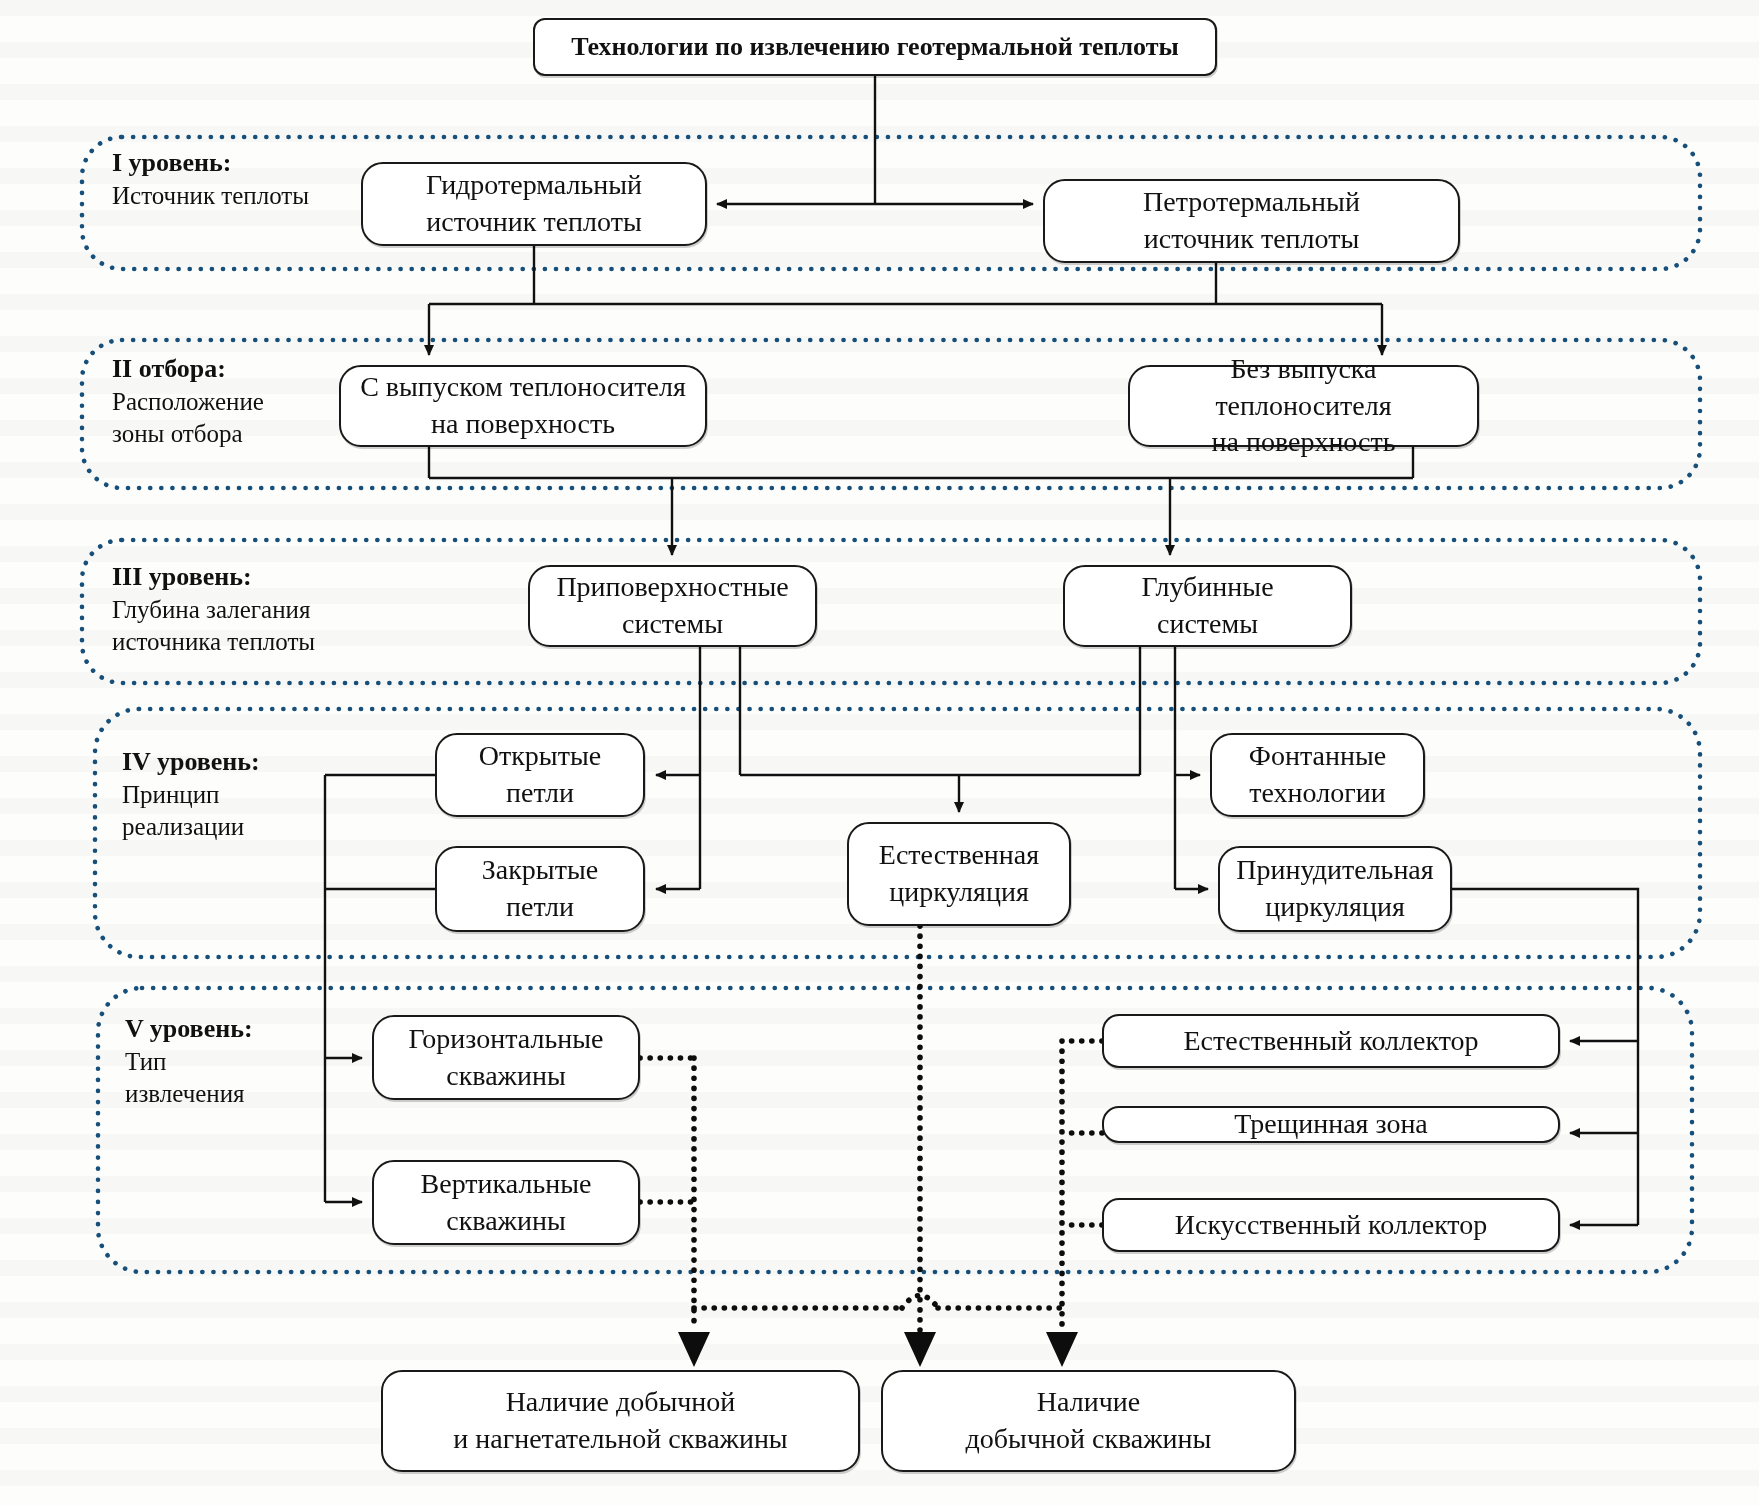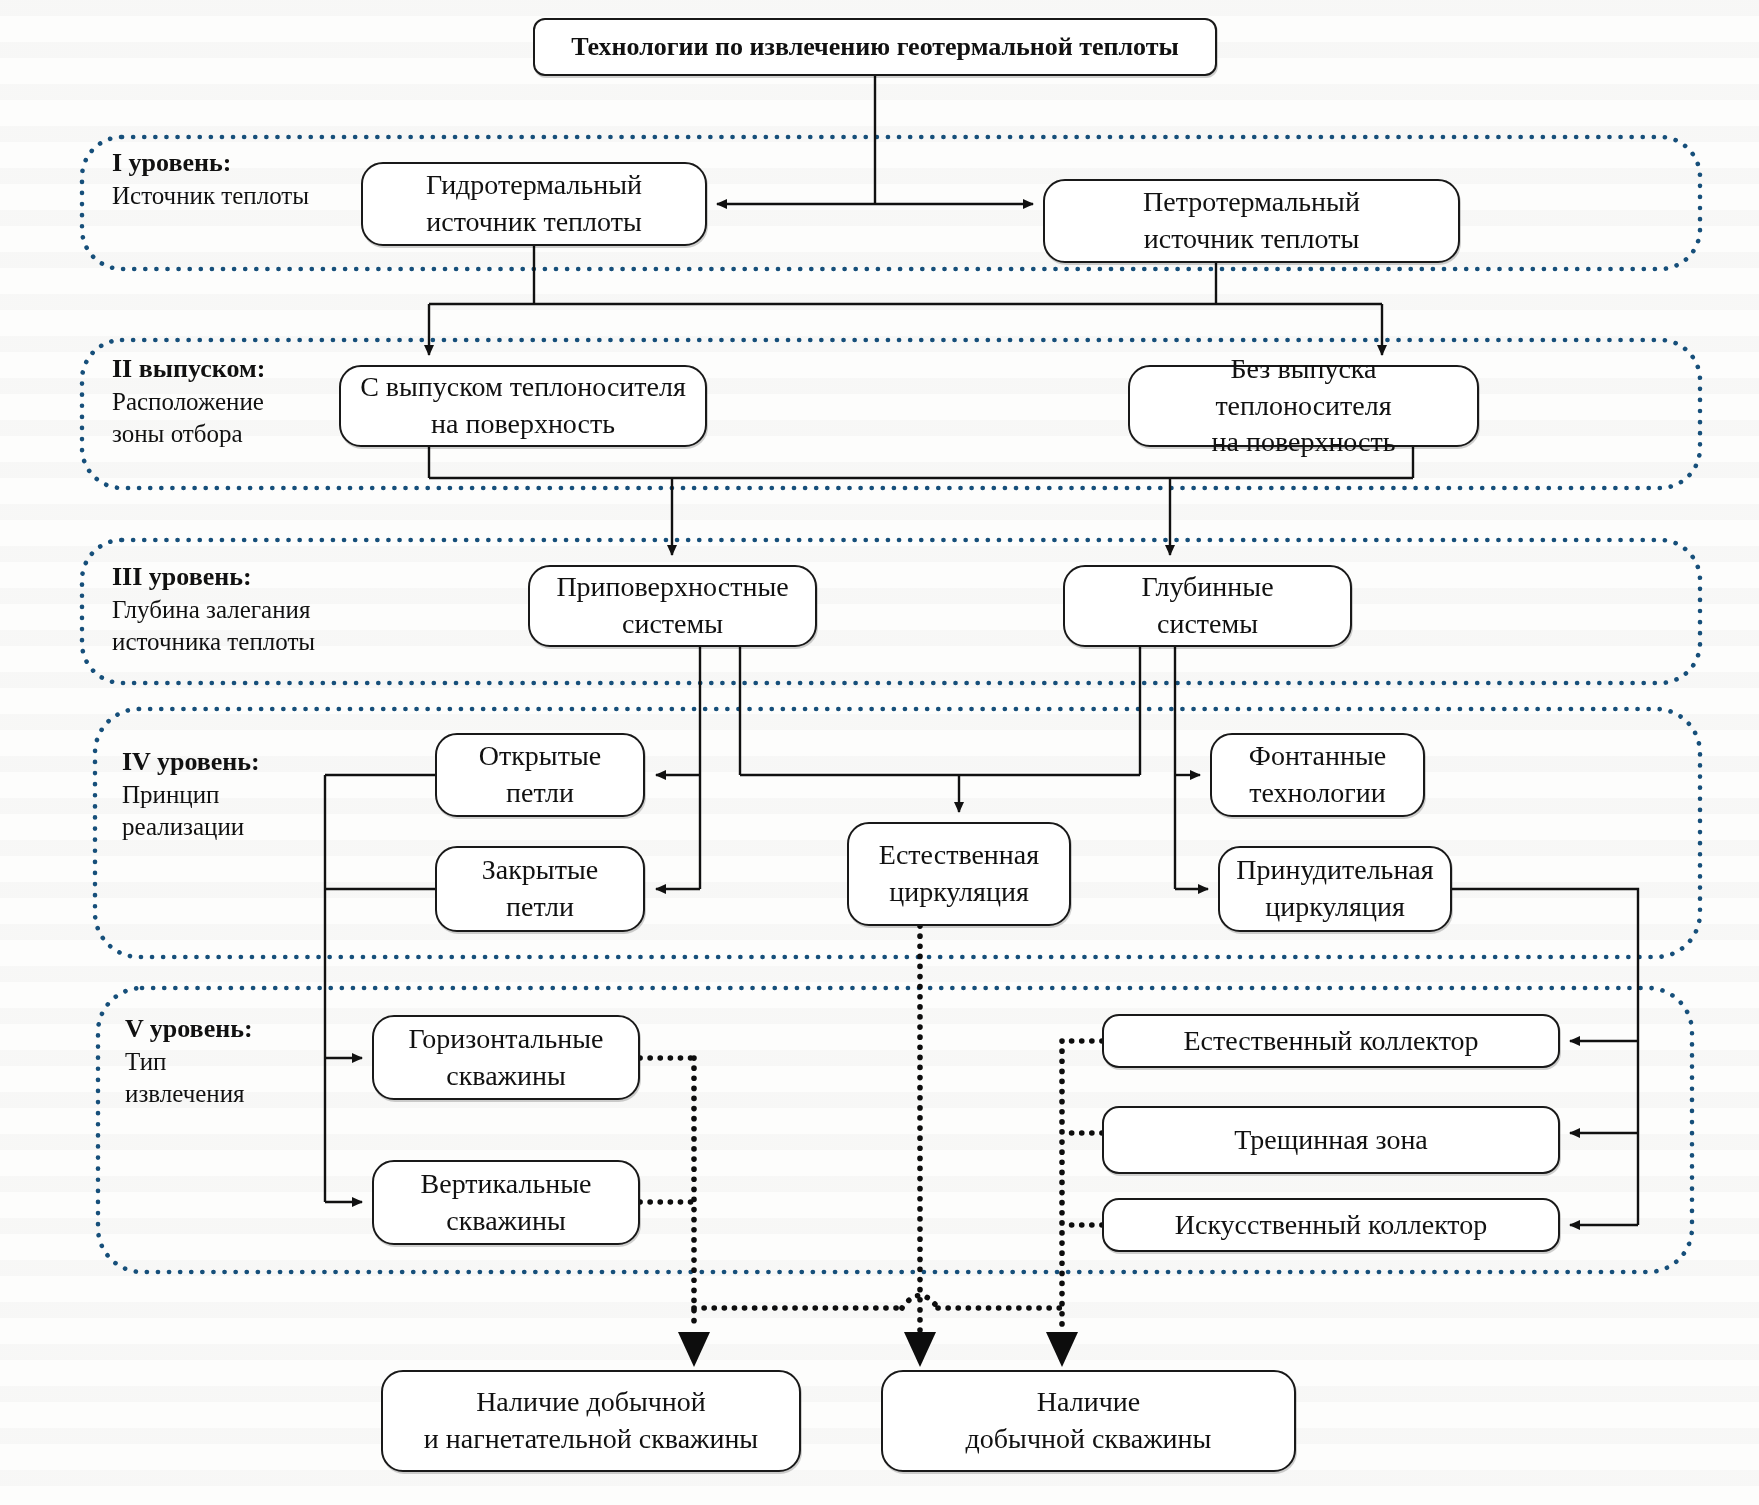--- a/index.html
+++ b/index.html
@@ -117,21 +117,21 @@
     </g>
   </svg>
 
   <div class="node titlebox" style="left:533px;top:18px;width:684px;height:58px;">Технологии по извлечению геотермальной теплоты</div>
 
   <div class="lvl" style="left:112px;top:146px;width:280px;">
     <span class="lvl-title">I уровень:</span>
     <span class="lvl-sub">Источник теплоты</span>
   </div>
   <div class="lvl" style="left:112px;top:352px;width:280px;">
-    <span class="lvl-title">II выпуском:</span>
+    <span class="lvl-title">II отбора:</span>
     <span class="lvl-sub">Расположение
 зоны отбора</span>
   </div>
   <div class="lvl" style="left:112px;top:560px;width:300px;">
     <span class="lvl-title">III уровень:</span>
     <span class="lvl-sub">Глубина залегания
 источника теплоты</span>
   </div>
   <div class="lvl" style="left:125px;top:1012px;width:280px;">
     <span class="lvl-title">V уровень:</span>
@@ -168,21 +168,21 @@
   <div class="node" style="left:1210px;top:733px;width:215px;height:84px;">Фонтанные
 технологии</div>
   <div class="node" style="left:1218px;top:846px;width:234px;height:86px;">Принудительная
 циркуляция</div>
 
   <div class="node" style="left:372px;top:1015px;width:268px;height:85px;">Горизонтальные
 скважины</div>
   <div class="node" style="left:372px;top:1160px;width:268px;height:85px;">Вертикальные
 скважины</div>
   <div class="node small" style="left:1102px;top:1014px;width:458px;height:54px;">Естественный коллектор</div>
-  <div class="node small" style="left:1102px;top:1106px;width:458px;height:68px;">Трещинная зона</div>
+  <div class="node small" style="left:1102px;top:1106px;width:458px;height:37px;">Трещинная зона</div>
   <div class="node small" style="left:1102px;top:1198px;width:458px;height:54px;">Искусственный коллектор</div>
 
-  <div class="node" style="left:381px;top:1370px;width:420px;height:102px;">Наличие добычной
+  <div class="node" style="left:381px;top:1370px;width:479px;height:102px;border-radius:21px;">Наличие добычной
 и нагнетательной скважины</div>
   <div class="node" style="left:881px;top:1370px;width:415px;height:102px;">Наличие
 добычной скважины</div>
 
 </div>
 
 </body></html>

